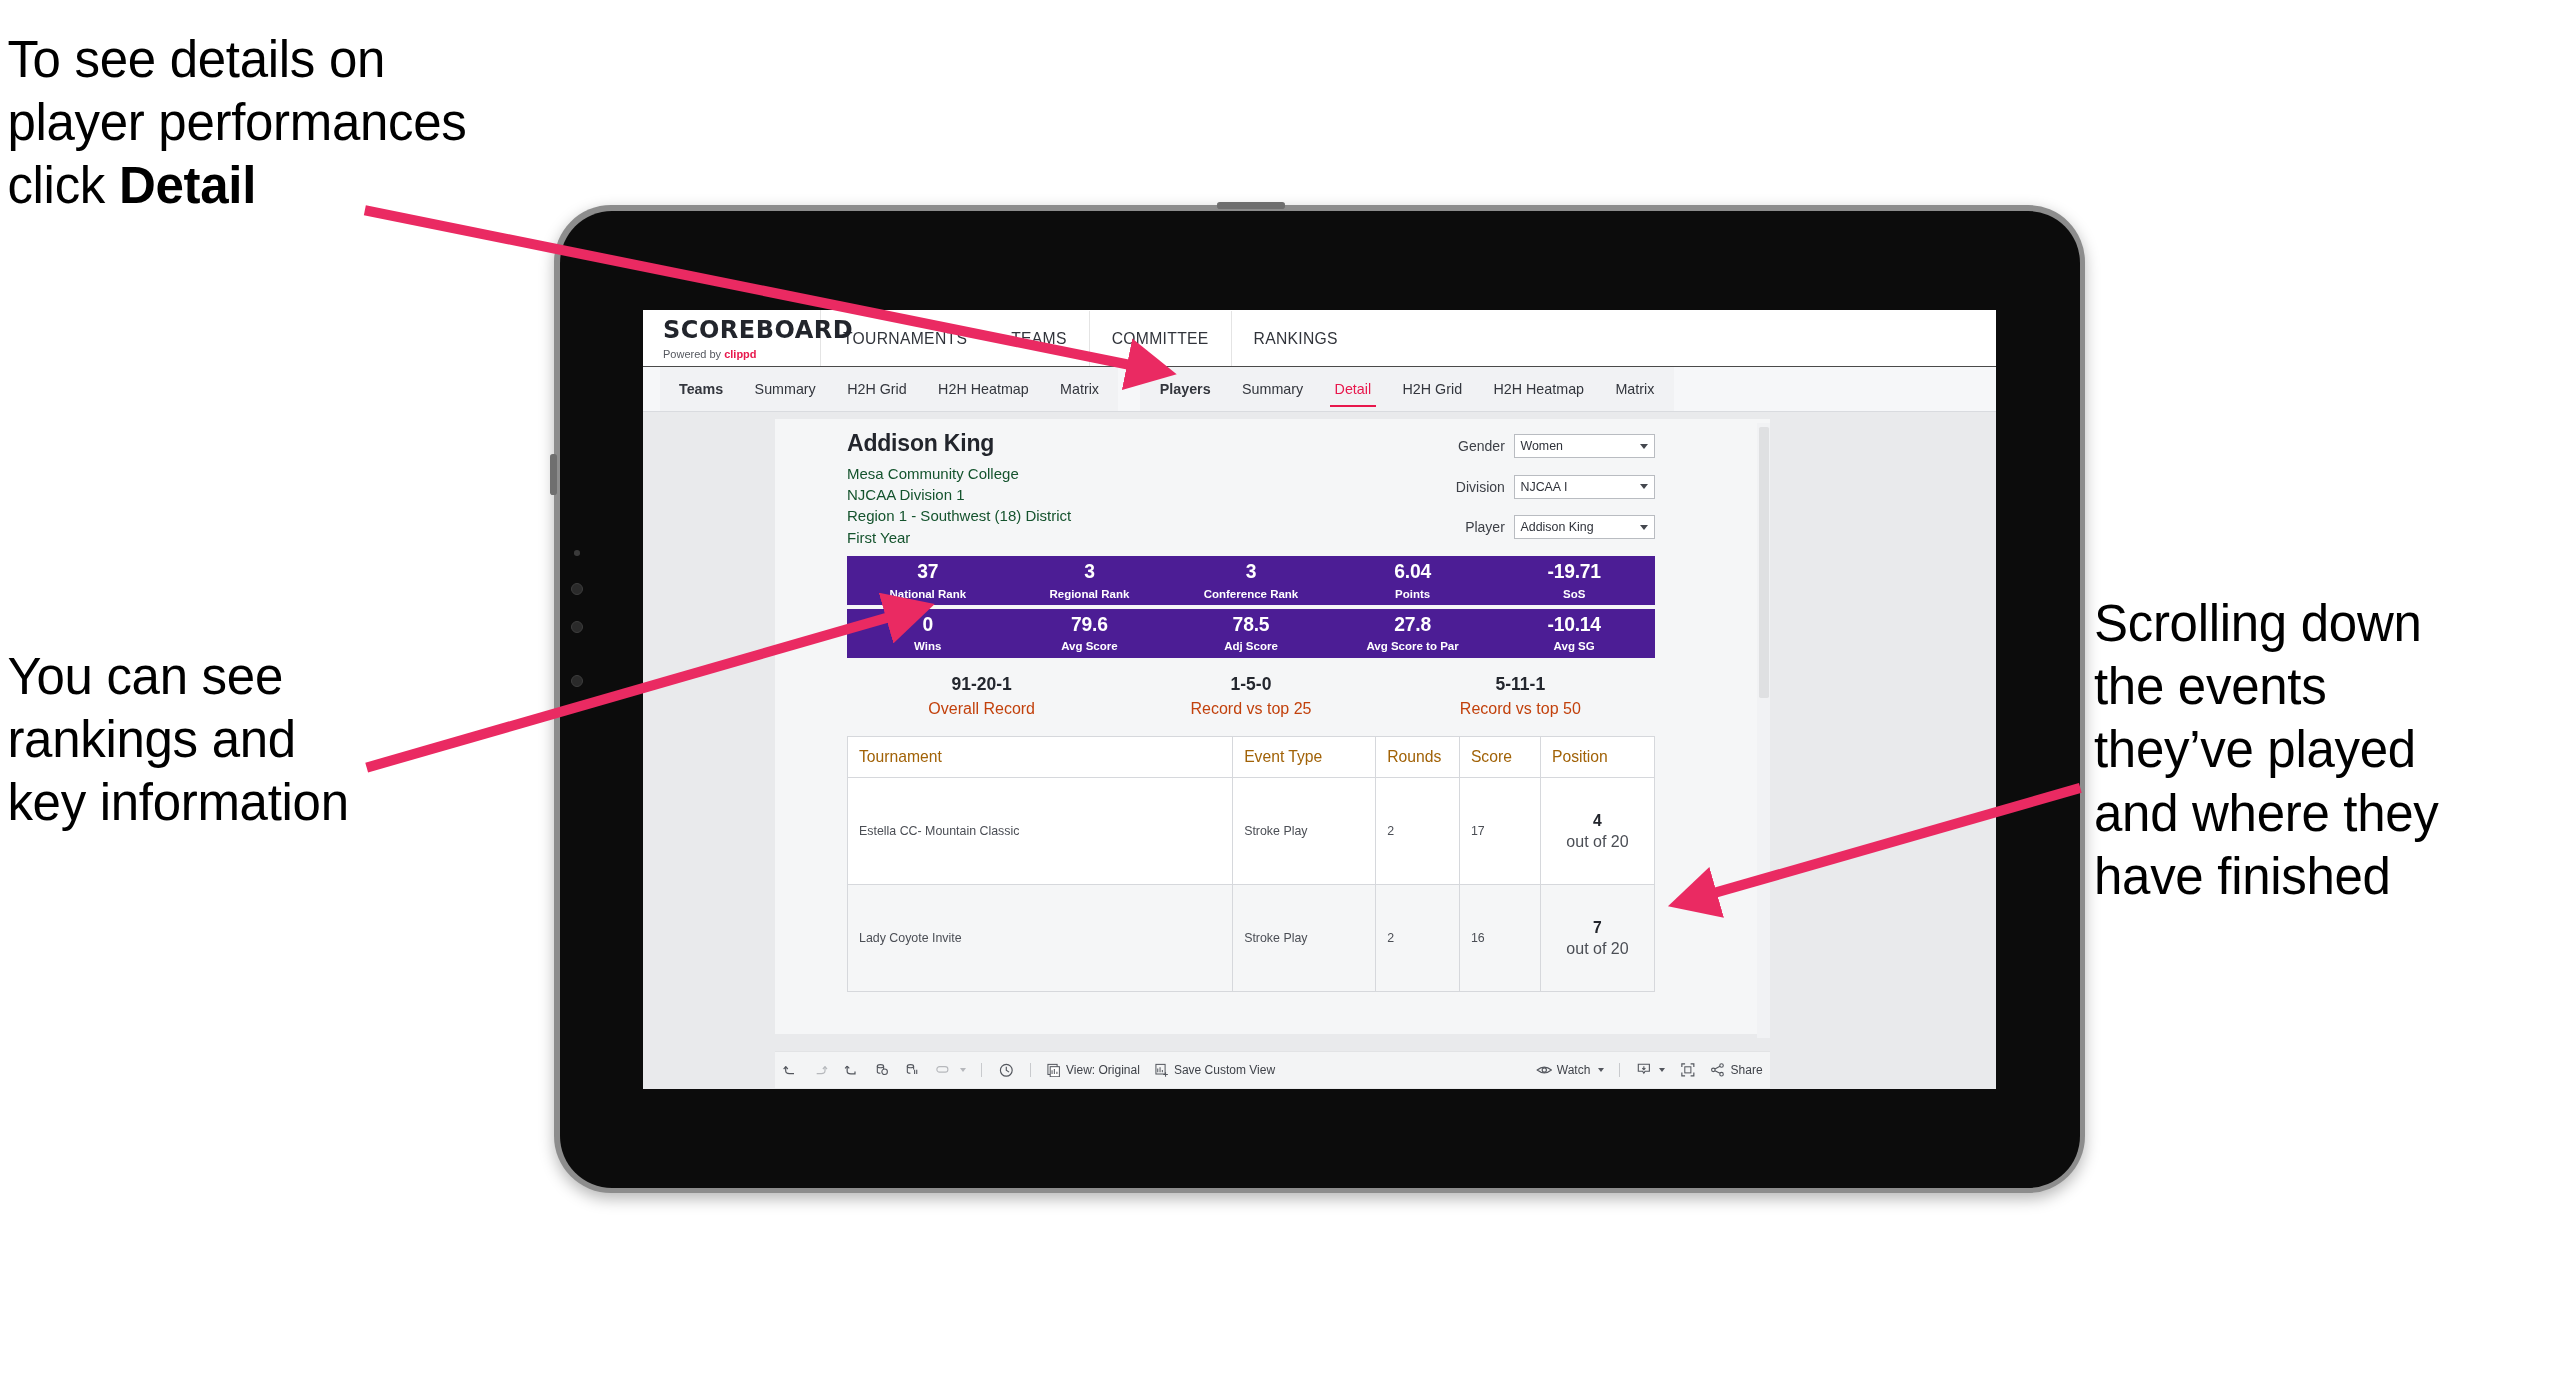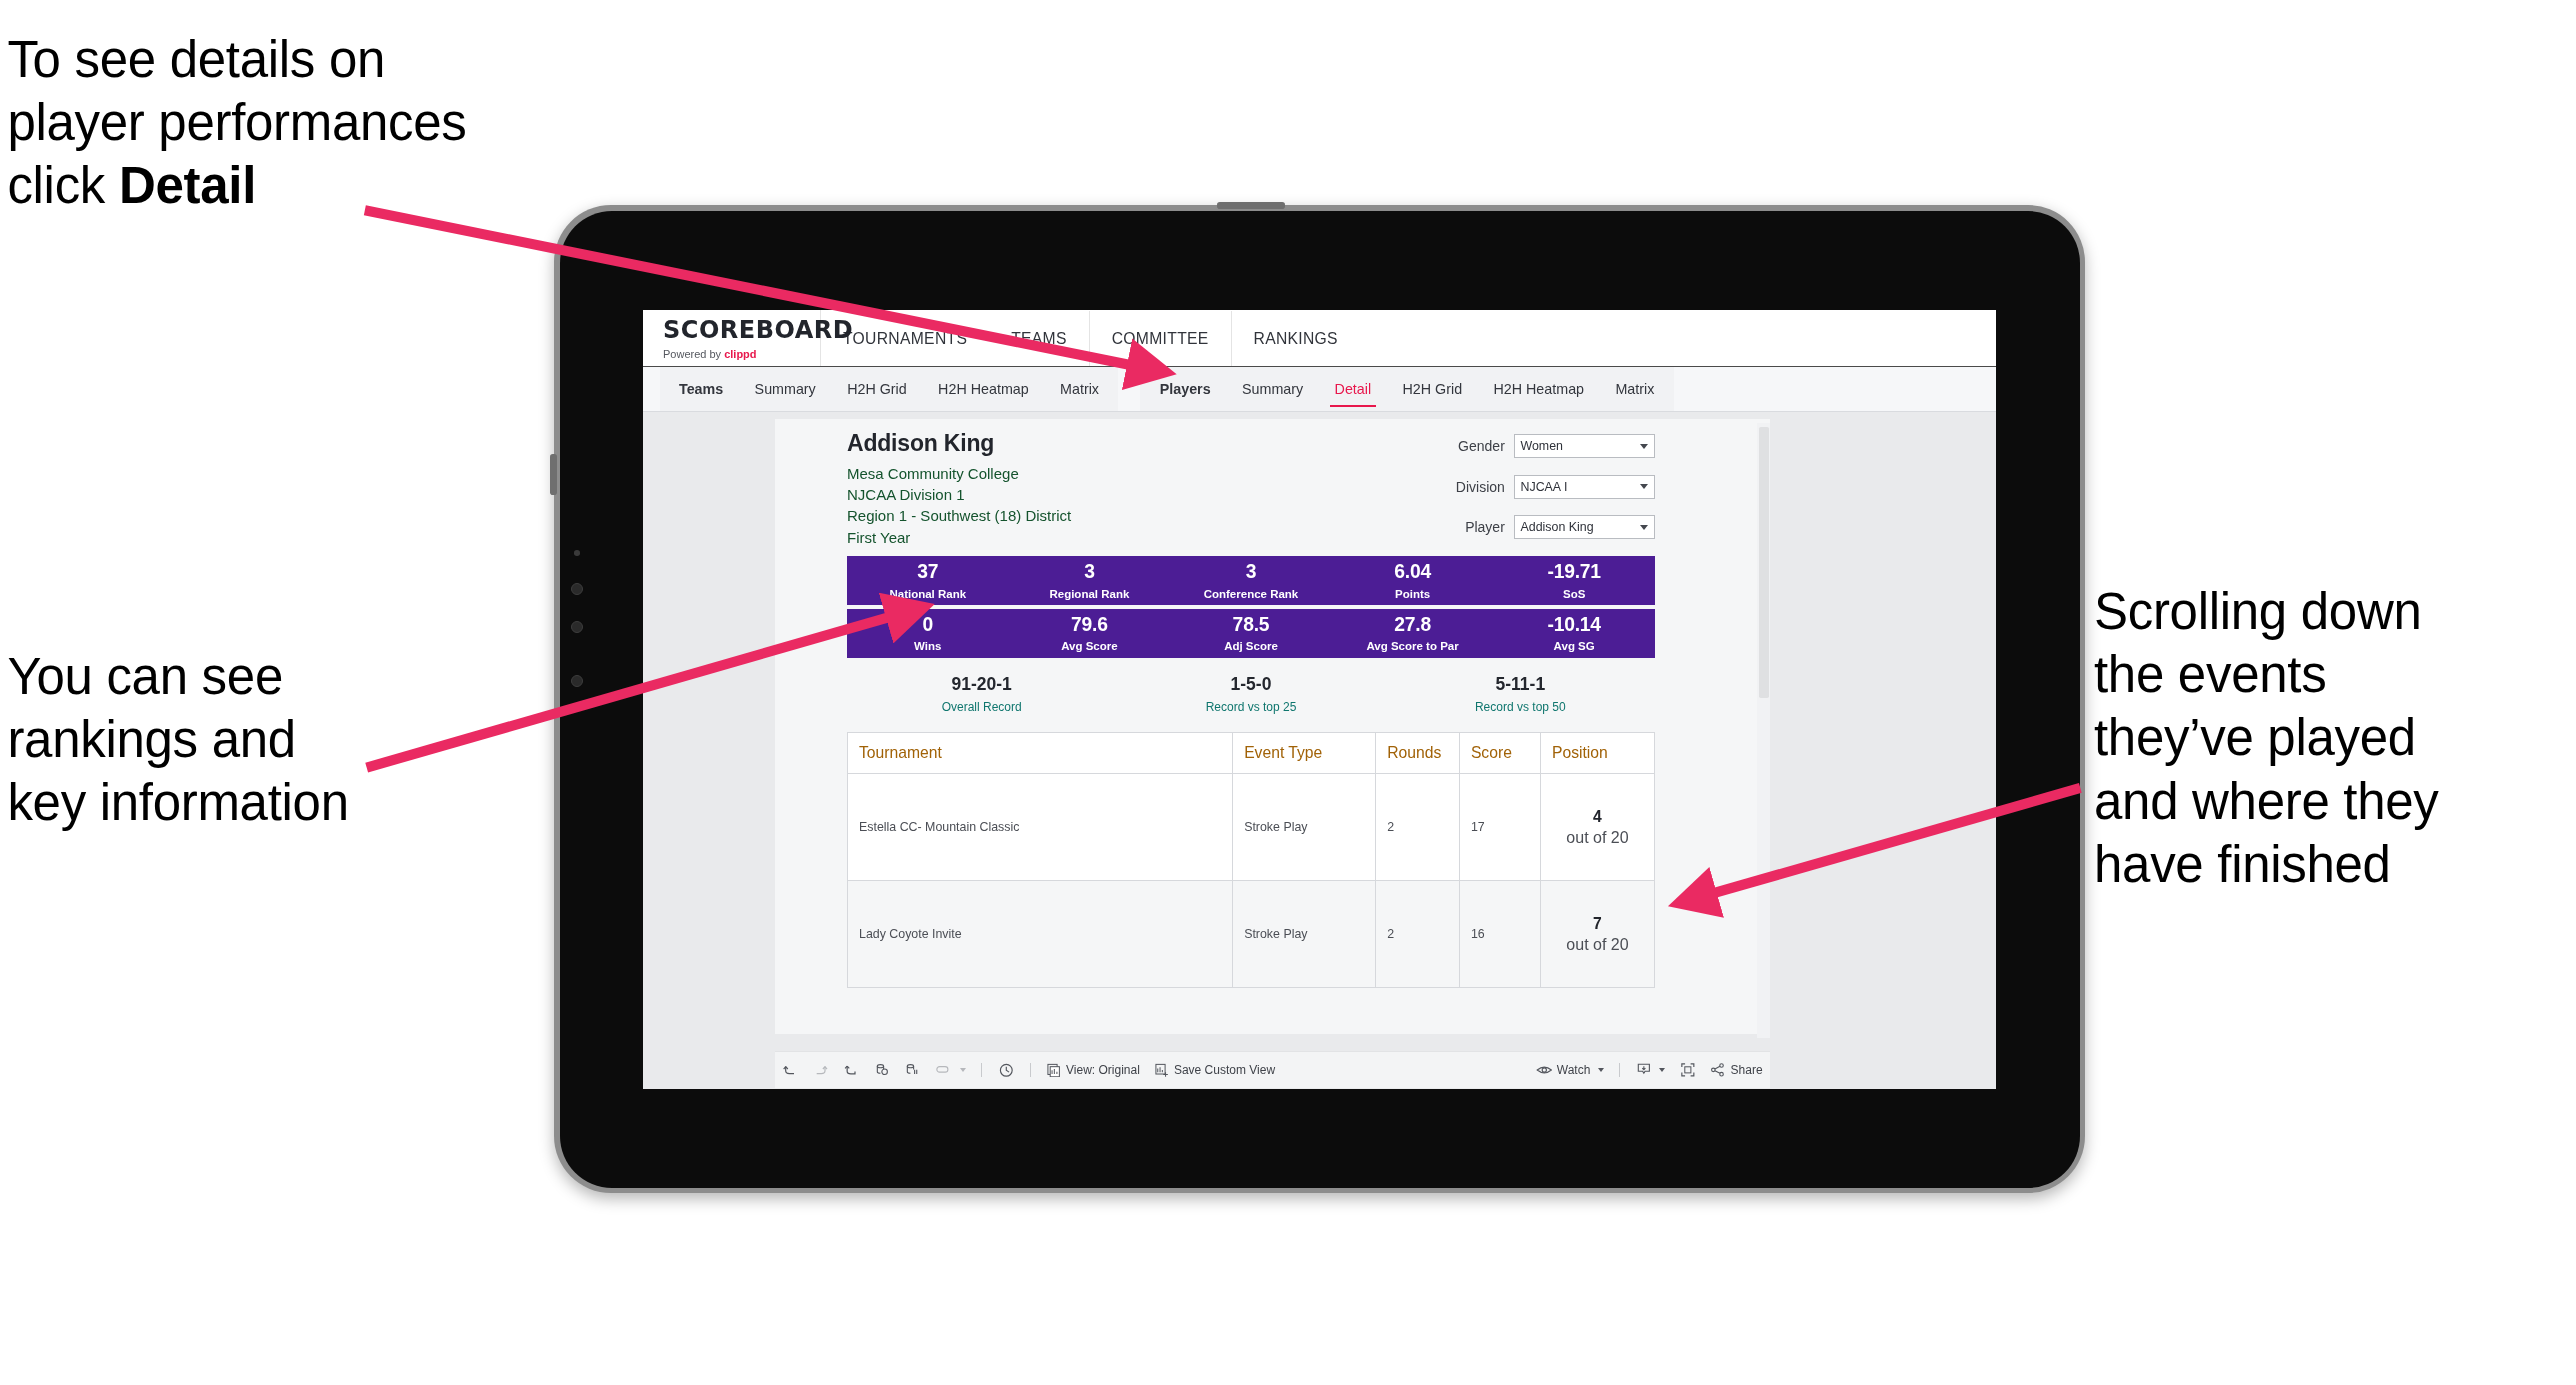--- a/index.html
+++ b/index.html
@@ -19,21 +19,21 @@
     font-family: "Liberation Sans", sans-serif;
     font-size: 51px;
     line-height: 1.24;
     color: #000000;
     letter-spacing: -0.3px;
   }
   .annot .strong { font-weight: bold; }
 
   #annot-topleft { left: 7.4px; top: 28px; width: 590px; }
   #annot-midleft { left: 7.4px; top: 645px; width: 590px; }
-  #annot-right   { left: 2094px; top: 580px; width: 461px; }
+  #annot-right   { left: 2094px; top: 592px; width: 461px; }
 
   
   #arrow-layer {
     position: absolute;
     left: 0; top: 0;
     width: 2576px; height: 1386px;
     pointer-events: none;
   }
 
   
@@ -271,22 +271,22 @@
     padding: 16.6px 0 18.4px 0;
     background: #f5f6f7;
   }
   .record { flex: 1; text-align: center; }
   .record-val {
     font-size: 17.5px;
     font-weight: bold;
     color: #24272e;
   }
   .record-lbl {
-    font-size: 12px;
-    color: #0f766e;
+    font-size: 16px;
+    color: #c2410c;
     margin-top: 4.6px;
   }
 
   
   table.events {
     width: 100%;
     border-collapse: collapse;
     background: #ffffff;
     table-layout: fixed;
   }

